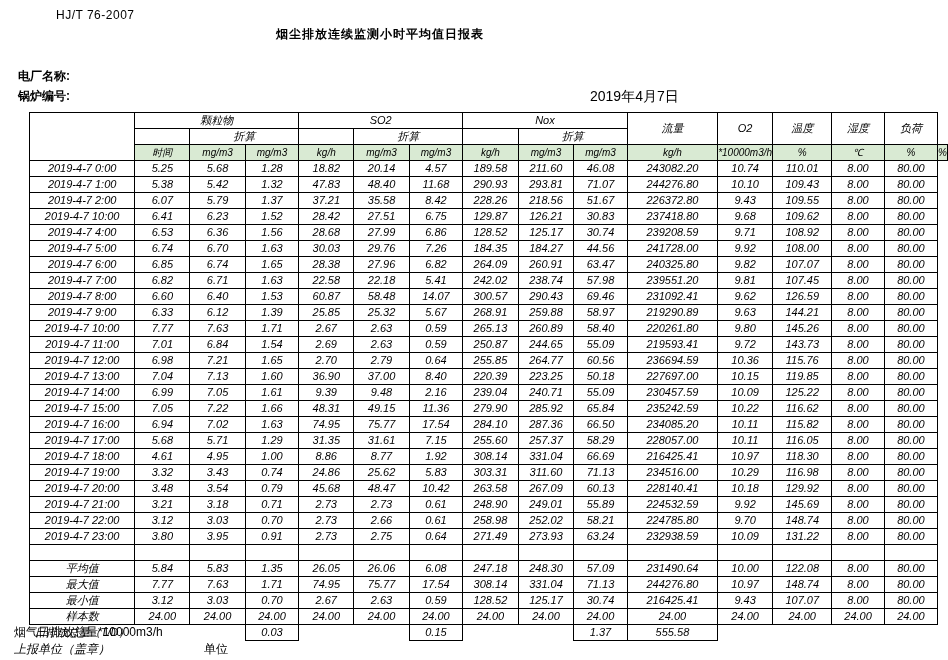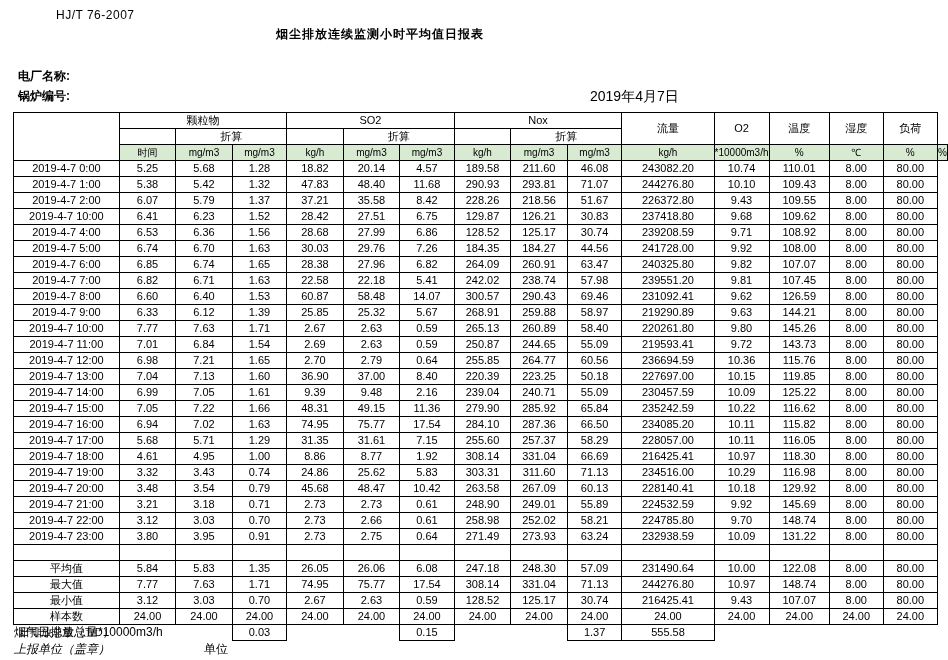--- a/index.html
+++ b/index.html
@@ -42,25 +42,26 @@
   .boiler-no  { left: 18px; top: 88px; }
   .report-date {
     position: absolute;
     left: 590px;
     top: 88px;
     font-size: 14px;
   }
 
   table.main {
     position: absolute;
-    left: 13px;
+    left: 29px;
     top: 112px;
     border-collapse: collapse;
     table-layout: fixed;
     font-size: 11px;
+    font-style: italic;
   }
   table.main td, table.main th {
     border: 1px solid #000000;
     padding: 0;
     height: 15px;
     line-height: 15px;
     text-align: center;
     font-weight: normal;
     white-space: nowrap;
     overflow: hidden;

